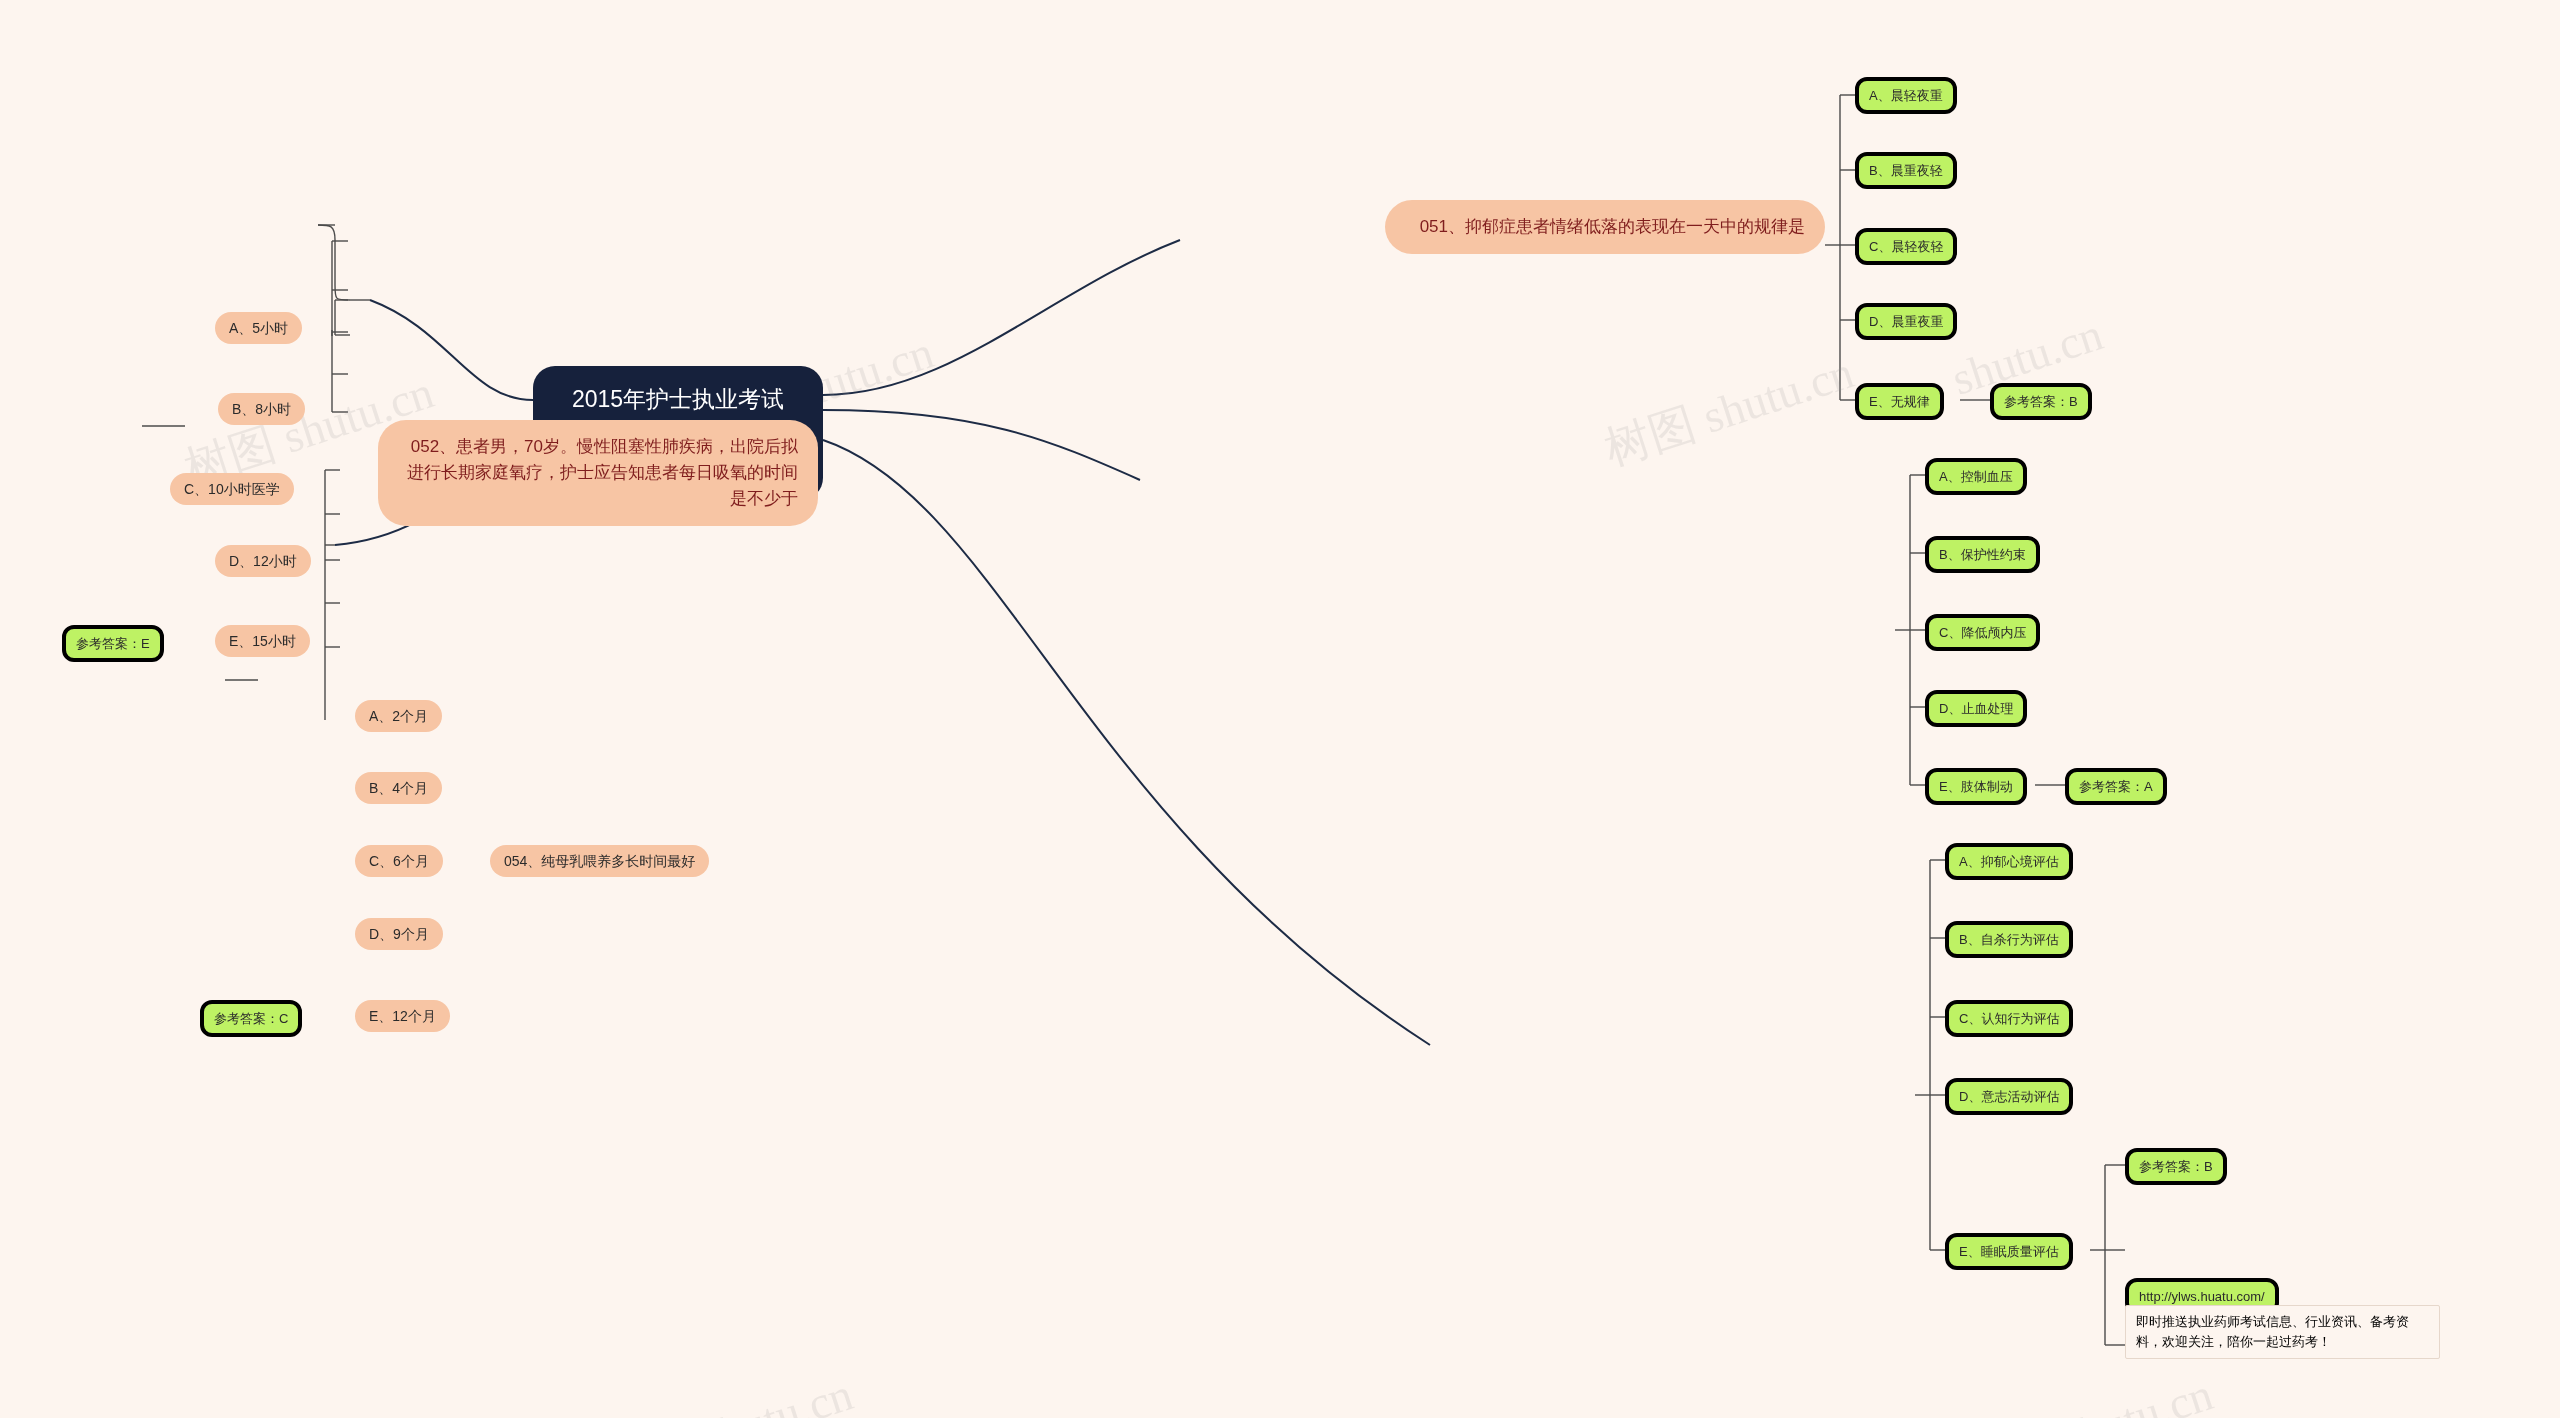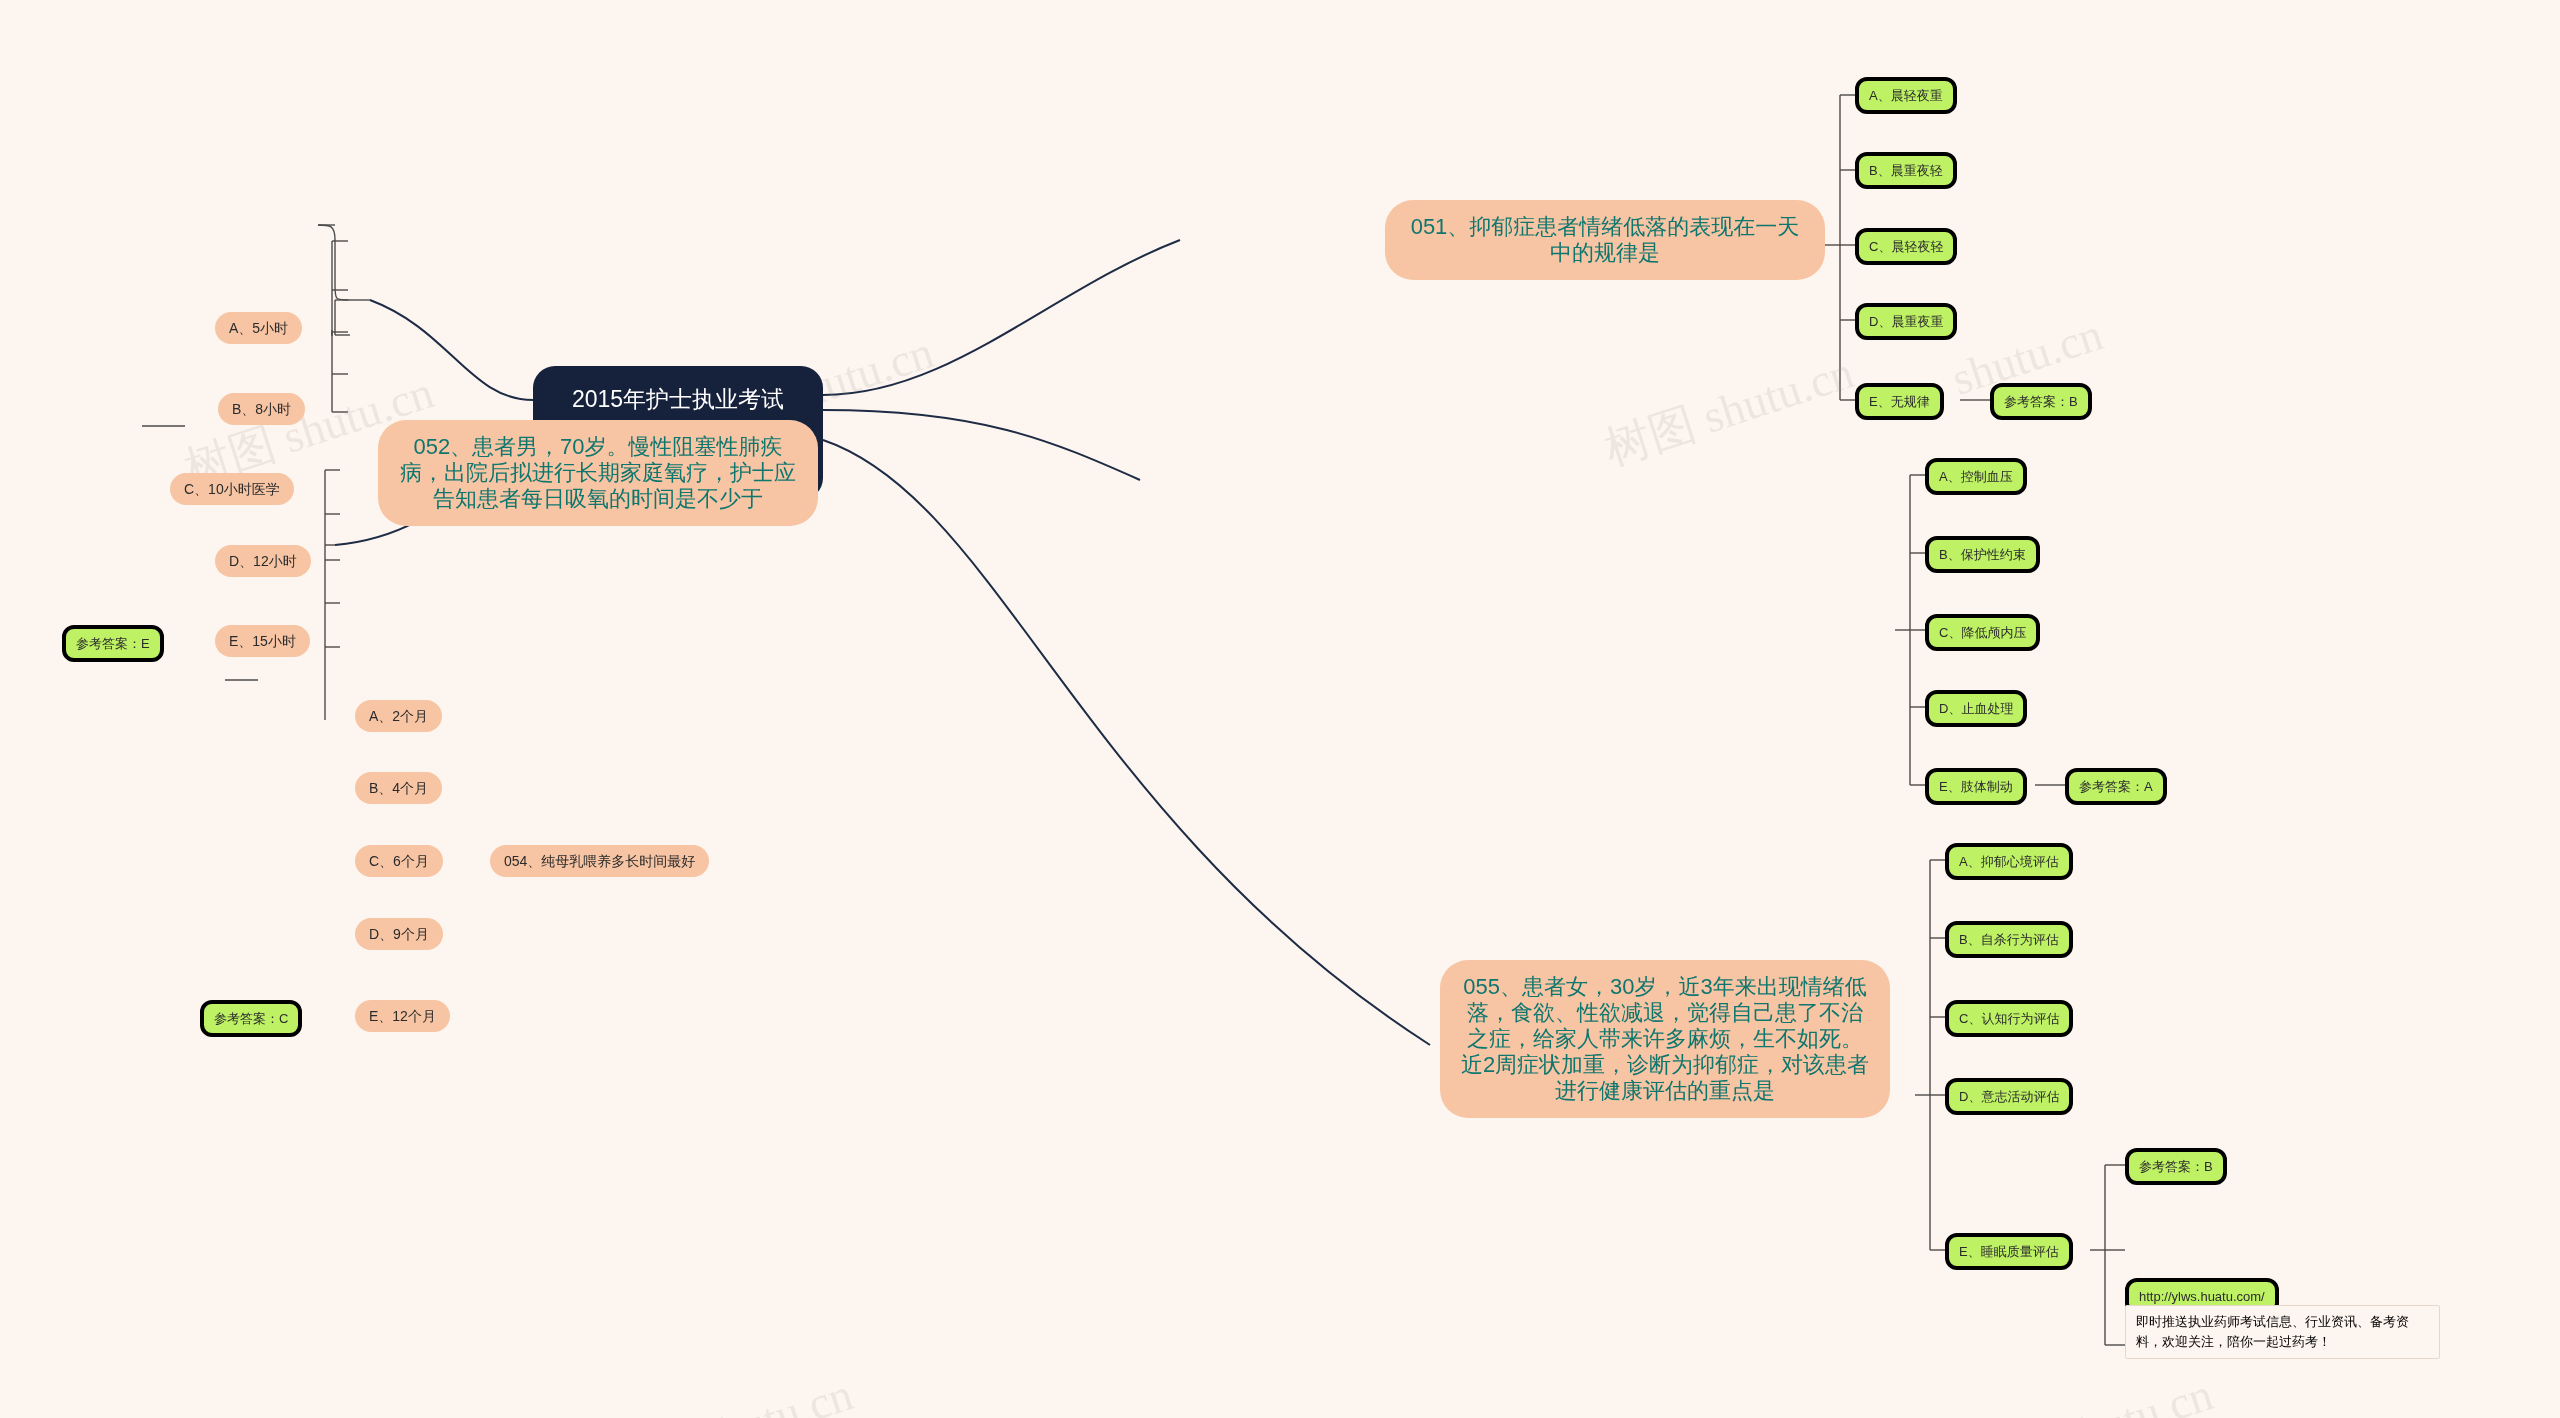--- a/index.html
+++ b/index.html
@@ -13,23 +13,23 @@
   #canvas{position:absolute;left:0;top:0;width:2560px;height:1418px;}
   svg.lines{position:absolute;left:0;top:0;width:2560px;height:1418px;pointer-events:none;}
   .node{position:absolute;box-sizing:border-box;}
   .root{
     background:#16213c;color:#ffffff;border-radius:22px;
     font-size:23px;line-height:34px;text-align:center;
     padding:16px 22px;width:290px;
     left:533px;top:366px;
   }
   .topic{
-    background:#f7c5a4;color:#0f766e;border-radius:28px;
-    font-size:22px;line-height:26px;padding:14px 20px;
-    text-align:center;
+    background:#f7c5a4;color:#7f1d1d;border-radius:28px;
+    font-size:17px;line-height:26px;padding:14px 20px;
+    text-align:right;
   }
   .leaf{
     background:#f7c5a4;color:#2b2b2b;border-radius:16px;
     font-size:14px;line-height:20px;padding:6px 14px;
     white-space:nowrap;
   }
   .plain{
     background:#bef264;color:#2b2b2b;border:4px solid #000000;
     border-radius:12px;font-size:13px;line-height:19px;
     padding:5px 10px;white-space:nowrap;
@@ -165,21 +165,20 @@
   <div class="node plain" style="left:1855px;top:383px;">E、无规律</div>
   <div class="node plain" style="left:1990px;top:383px;">参考答案：B</div>
 
   <div class="node plain" style="left:1925px;top:458px;">A、控制血压</div>
   <div class="node plain" style="left:1925px;top:536px;">B、保护性约束</div>
   <div class="node plain" style="left:1925px;top:614px;">C、降低颅内压</div>
   <div class="node plain" style="left:1925px;top:690px;text-align:center;">D、止血处理</div>
   <div class="node plain" style="left:1925px;top:768px;">E、肢体制动</div>
   <div class="node plain" style="left:2065px;top:768px;">参考答案：A</div>
 
-  <div class="node topic" style="left:1440px;top:960px;width:450px;">055、患者女，30岁，近3年来出现情绪低落，食欲、性欲减退，觉得自己患了不治之症，给家人带来许多麻烦，生不如死。近2周症状加重，诊断为抑郁症，对该患者进行健康评估的重点是</div>
   <div class="node plain" style="left:1945px;top:843px;">A、抑郁心境评估</div>
   <div class="node plain" style="left:1945px;top:921px;">B、自杀行为评估</div>
   <div class="node plain" style="left:1945px;top:1000px;">C、认知行为评估</div>
   <div class="node plain" style="left:1945px;top:1078px;">D、意志活动评估</div>
   <div class="node plain" style="left:1945px;top:1233px;">E、睡眠质量评估</div>
   <div class="node plain" style="left:2125px;top:1148px;">参考答案：B</div>
   <div class="node plain" style="left:2125px;top:1230px;margin-top:48px;">http://ylws.huatu.com/</div>
   <div class="node plainwrap" style="left:2125px;top:1305px;">即时推送执业药师考试信息、行业资讯、备考资料，欢迎关注，陪你一起过药考！</div>
 
 </div>

